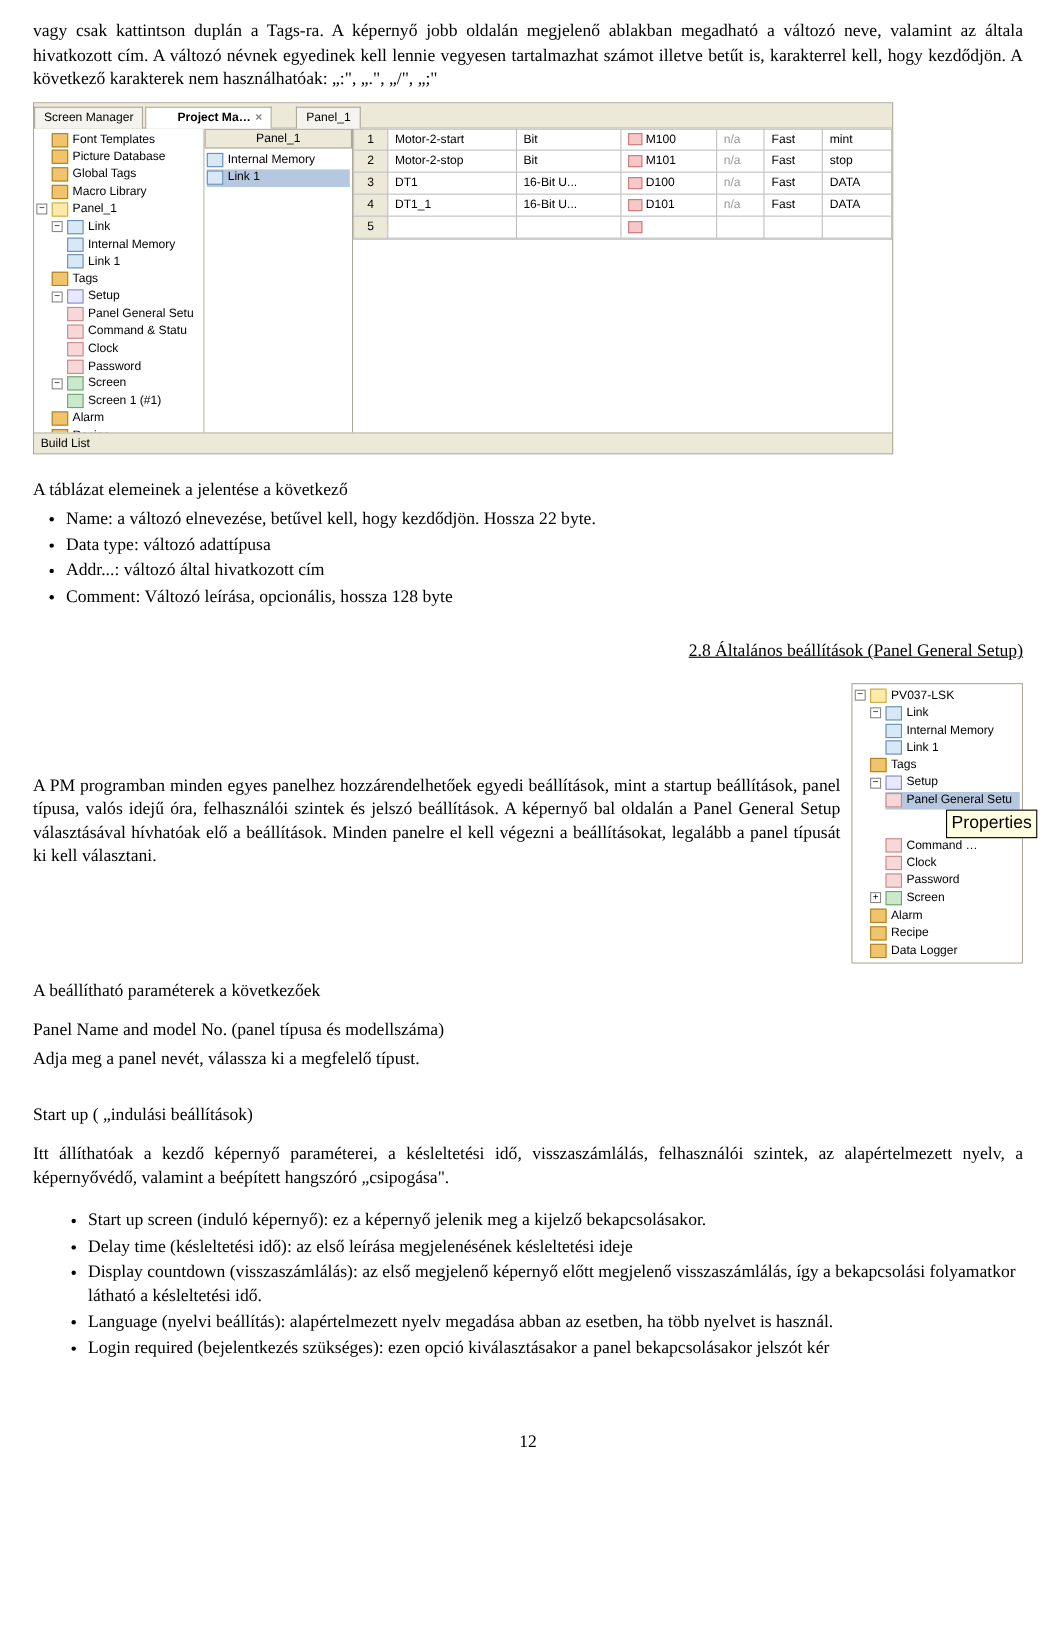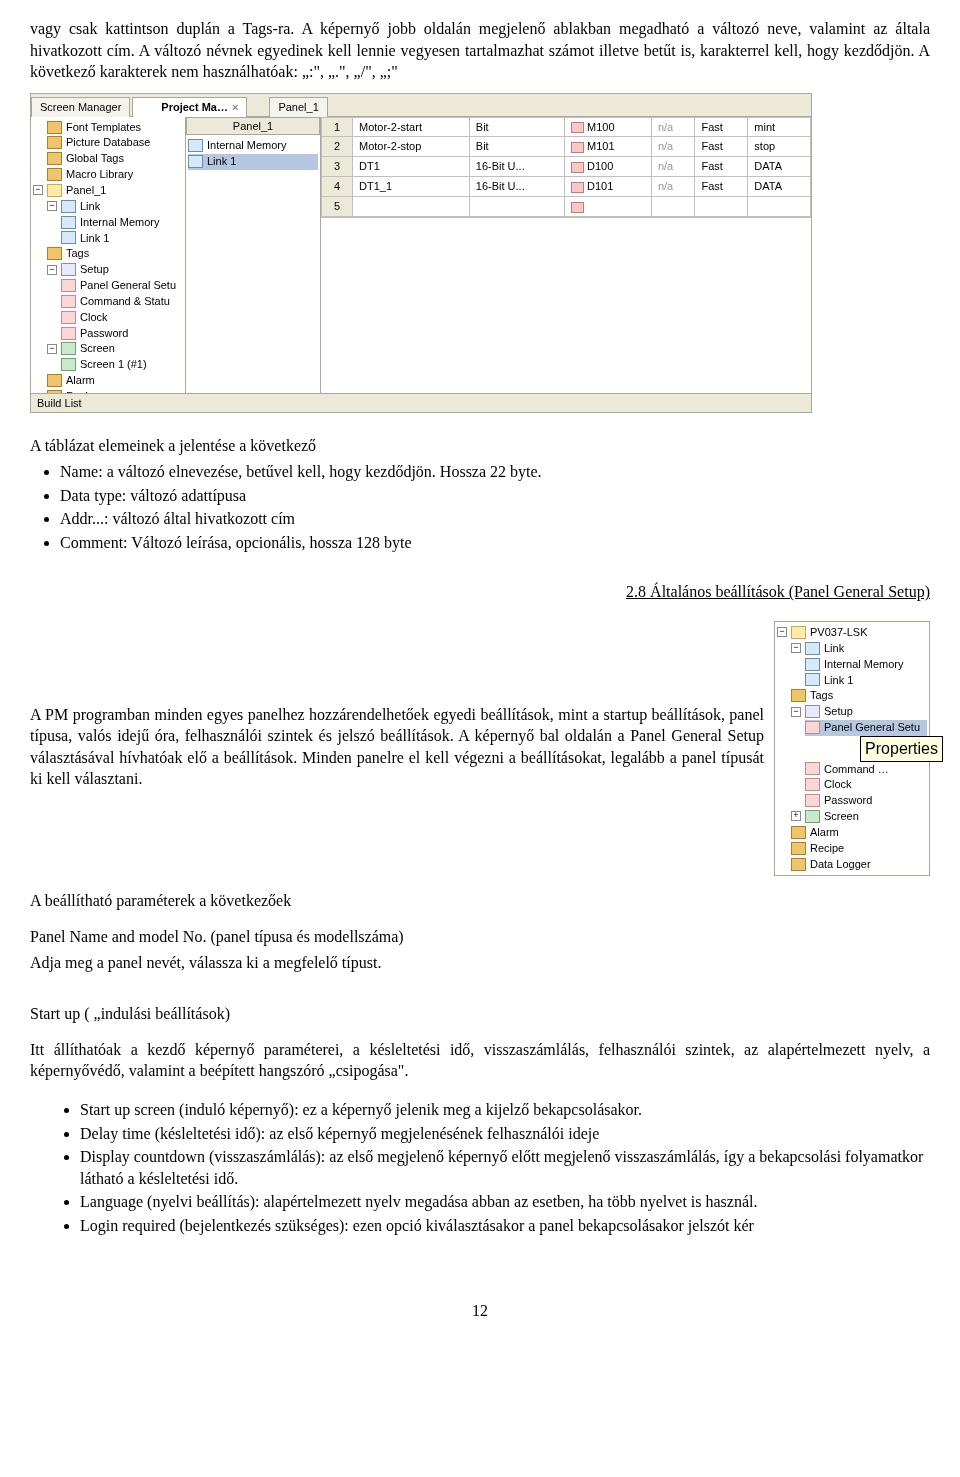--- a/index.html
+++ b/index.html
@@ -340,19 +340,19 @@
 <p style="margin-top:14px">A beállítható paraméterek a következőek</p>
 
 <p style="margin-top:14px">Panel Name and model No. (panel típusa és modellszáma)</p>
 <p>Adja meg a panel nevét, válassza ki a megfelelő típust.</p>
 
 <p style="margin-top:30px">Start up ( „indulási beállítások)</p>
 <p class="justified" style="margin-top:14px">Itt állíthatóak a kezdő képernyő paraméterei, a késleltetési idő, visszaszámlálás, felhasználói szintek, az alapértelmezett nyelv, a képernyővédő, valamint a beépített hangszóró „csipogása".</p>
 
 <ul class="sub-list">
   <li>Start up screen (induló képernyő): ez a képernyő jelenik meg a kijelző bekapcsolásakor.</li>
-  <li>Delay time (késleltetési idő): az első képernyő megjelenésének felhasználói ideje</li>
+  <li>Delay time (késleltetési idő): az első leírása megjelenésének késleltetési ideje</li>
   <li>Display countdown (visszaszámlálás): az első megjelenő képernyő előtt megjelenő visszaszámlálás, így a bekapcsolási folyamatkor látható a késleltetési idő.</li>
   <li>Language (nyelvi beállítás): alapértelmezett nyelv megadása abban az esetben, ha több nyelvet is használ.</li>
   <li>Login required (bejelentkezés szükséges): ezen opció kiválasztásakor a panel bekapcsolásakor jelszót kér</li>
 </ul>
 
 <p class="pagenum">12</p>
 
 </body></html>

